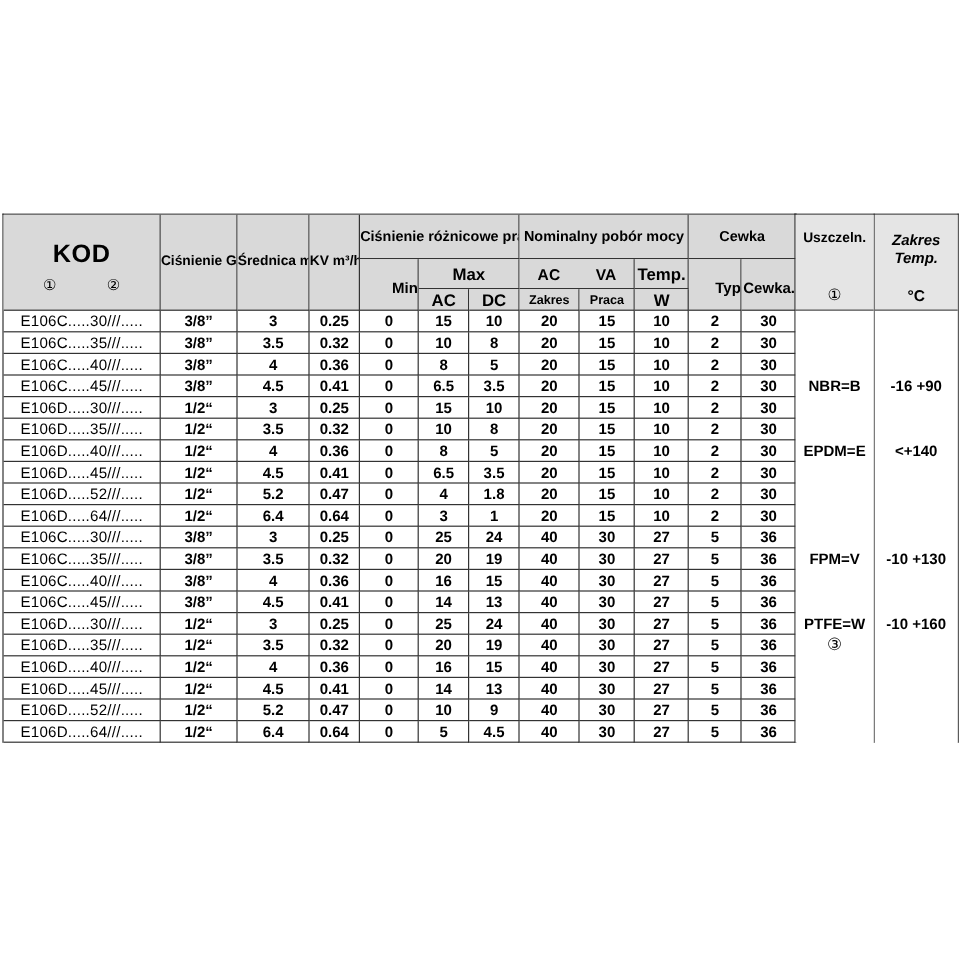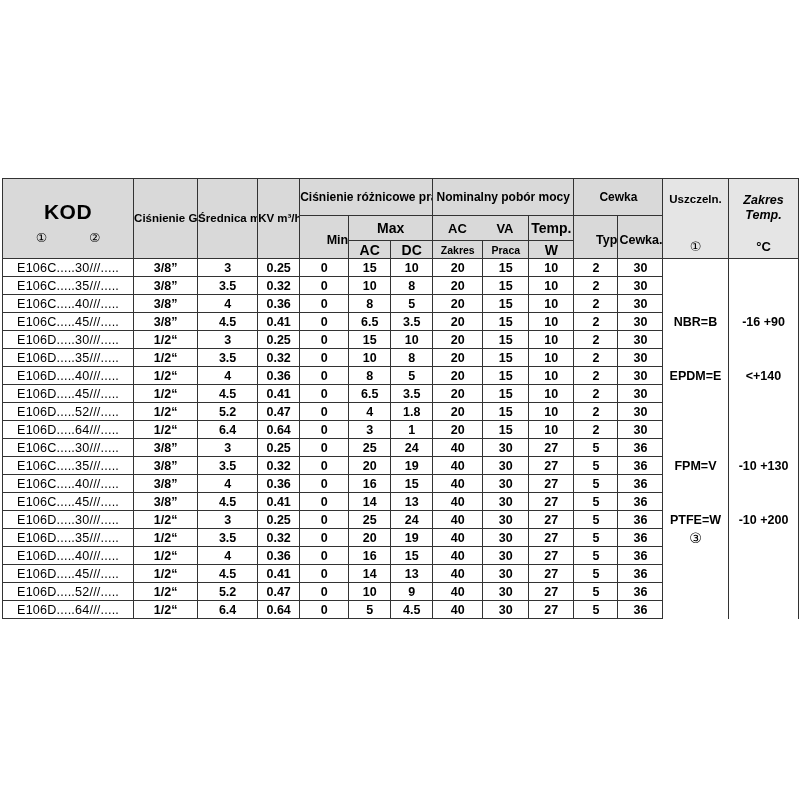--- a/index.html
+++ b/index.html
@@ -419,17 +419,17 @@
     <div class="sc-head">
       <span class="l1 big">Zakres
 Temp.</span>
       <span class="spacer"></span>
       <span class="l2 unit">°C</span>
     </div>
     <div class="sc-body">
         <div class="mlabel" style="top: 54px;">-16 +90</div>
         <div class="mlabel" style="top: 108px;">&lt;+140</div>
         <div class="mlabel" style="top: 198px;">-10 +130</div>
-        <div class="mlabel" style="top: 252px;">-10 +200</div>
+        <div class="mlabel" style="top: 252px;">-10 +160</div>
       </div>
   </div>
 
 </div>
 
 </body></html>

